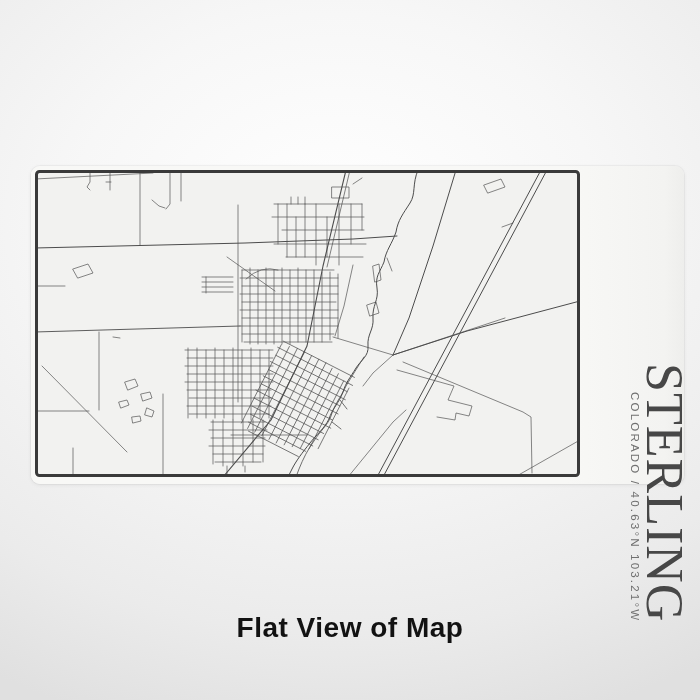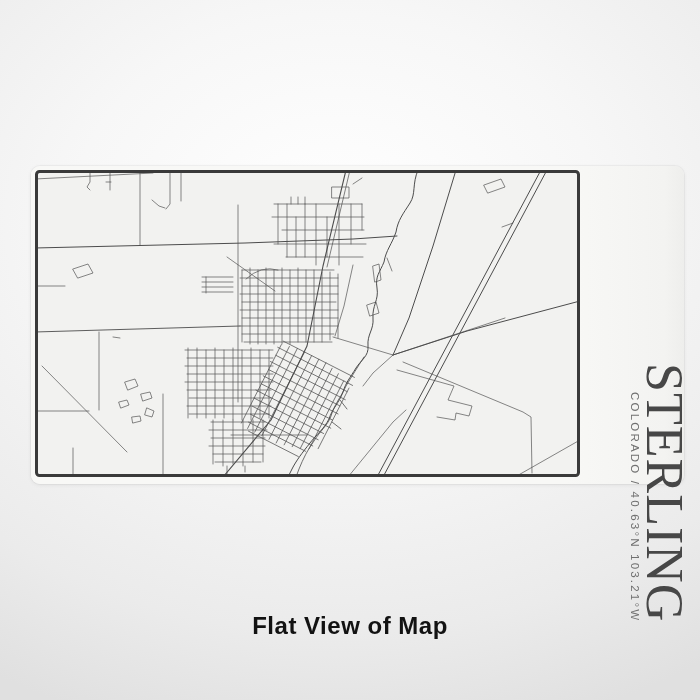--- a/index.html
+++ b/index.html
@@ -26,21 +26,21 @@
     letter-spacing:1px;white-space:nowrap;font-weight:400;
   }
   .label-subtitle{
     position:absolute;left:610px;top:226px;
     transform:rotate(90deg);transform-origin:0 0;
     font-family:"Liberation Sans", sans-serif;
     font-size:11.5px;color:#707070;letter-spacing:2.2px;white-space:nowrap;
   }
   .caption{
     position:absolute;left:0;top:612px;width:700px;text-align:center;
-    font-size:24px;font-weight:700;letter-spacing:0.5px;color:#121212;
+    font-size:28px;font-weight:700;letter-spacing:0.5px;color:#121212;
     font-family:"Liberation Sans", sans-serif;
   }
 </style>
 </head>
 <body>
 
 <div class="card">
   <div class="map-panel">
     <svg viewBox="0 0 545 307" xmlns="http://www.w3.org/2000/svg">
 

